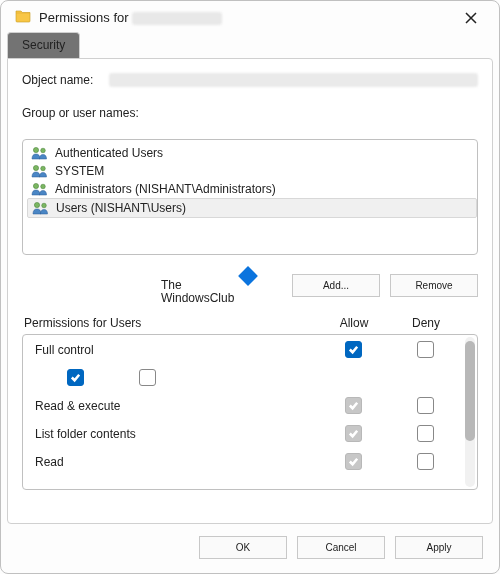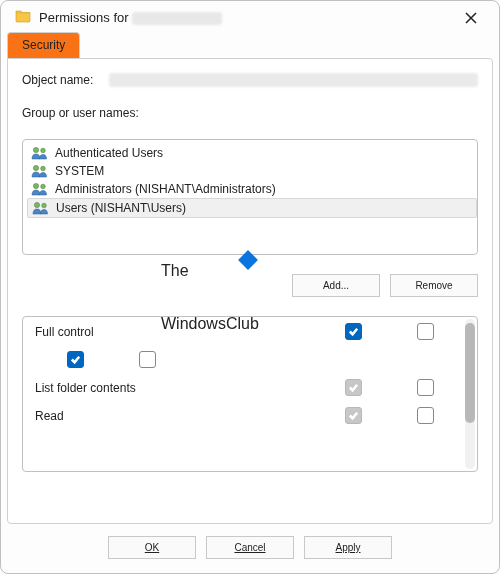--- a/index.html
+++ b/index.html
@@ -46,21 +46,21 @@
     .tabs {
       display: flex;
       padding-left: 6px;
     }
     .tab {
       padding: 5px 14px 6px;
       font-size: 12px;
       border: 1px solid #d0d0d0;
       border-bottom: none;
       border-radius: 4px 4px 0 0;
-      background: #f97316;
+      background: #737373;
       margin-right: 4px;
       position: relative;
       z-index: 2;
     }
     .content-frame {
       margin: 0 6px 8px 6px;
       border: 1px solid #d0d0d0;
       border-radius: 0 4px 4px 4px;
       background: #fff;
       padding: 14px 14px 10px 14px;
@@ -173,36 +173,34 @@
       background:#0067c0;
       border-color:#0067c0;
     }
     .chk.checked-gray {
       background:#c7c7c7;
       border-color:#b8b8b8;
     }
     .chk svg { width:11px; height:11px; stroke:#fff; stroke-width:2.8; fill:none; }
     .footer {
       display:flex;
-      justify-content:center;
+      justify-content:flex-end;
       gap:10px;
       padding: 4px 16px 14px 16px;
-      text-decoration: underline;
     }
     .wm {
       position:absolute;
-      left:160px; top:262px;
-      font-size:16px;
+      left:160px; top:278px;
+      font-size:12px;
       color:#222;
       display:flex;
       flex-direction:column;
       line-height:1.05;
       font-weight:400;
       pointer-events:none;
-      gap:36px;
     }
     .wm .tw-logo {
       width:14px; height:14px;
       background:#0b74de;
       transform: rotate(45deg);
       position:absolute;
       left:80px; top:-10px;
     }
   </style>
 </head>
@@ -285,38 +283,56 @@
         <span>Users (NISHANT\Users)</span>
       </div>
     </div>
 
   <div class="btn-row">
     <div class="btn">Add...</div>
     <div class="btn">Remove</div>
   </div>
 
   <div class="perm-section">
+    <div class="perm-heading">
+      <span class="lbl">Permissions for Users</span>
+      <span class="col allow">Allow</span>
+      <span class="col">Deny</span>
+    </div>
     <div class="perm-list">
       <div id="perm-rows">
           <div class="perm-row">
             <span class="plabel">Full control</span>
             <span class="pcol allowc">
               <span class="chk checked-blue">
                 <svg viewBox="0 0 12 12">
                   <path d="M2 6 L5 9 L10 3"></path>
                 </svg>
               </span>
             </span>
             <span class="pcol">
               <span class="chk"></span>
             </span>
           </div>
           <div class="perm-row">
             <span class="pcol allowc">
               <span class="chk checked-blue">
+                <svg viewBox="0 0 12 12">
+                  <path d="M2 6 L5 9 L10 3"></path>
+                </svg>
+              </span>
+            </span>
+            <span class="pcol">
+              <span class="chk"></span>
+            </span>
+          </div>
+          <div class="perm-row">
+            <span class="plabel">Read &amp; execute</span>
+            <span class="pcol allowc">
+              <span class="chk checked-gray">
                 <svg viewBox="0 0 12 12">
                   <path d="M2 6 L5 9 L10 3"></path>
                 </svg>
               </span>
             </span>
             <span class="pcol">
               <span class="chk"></span>
             </span>
           </div>
           <div class="perm-row">

